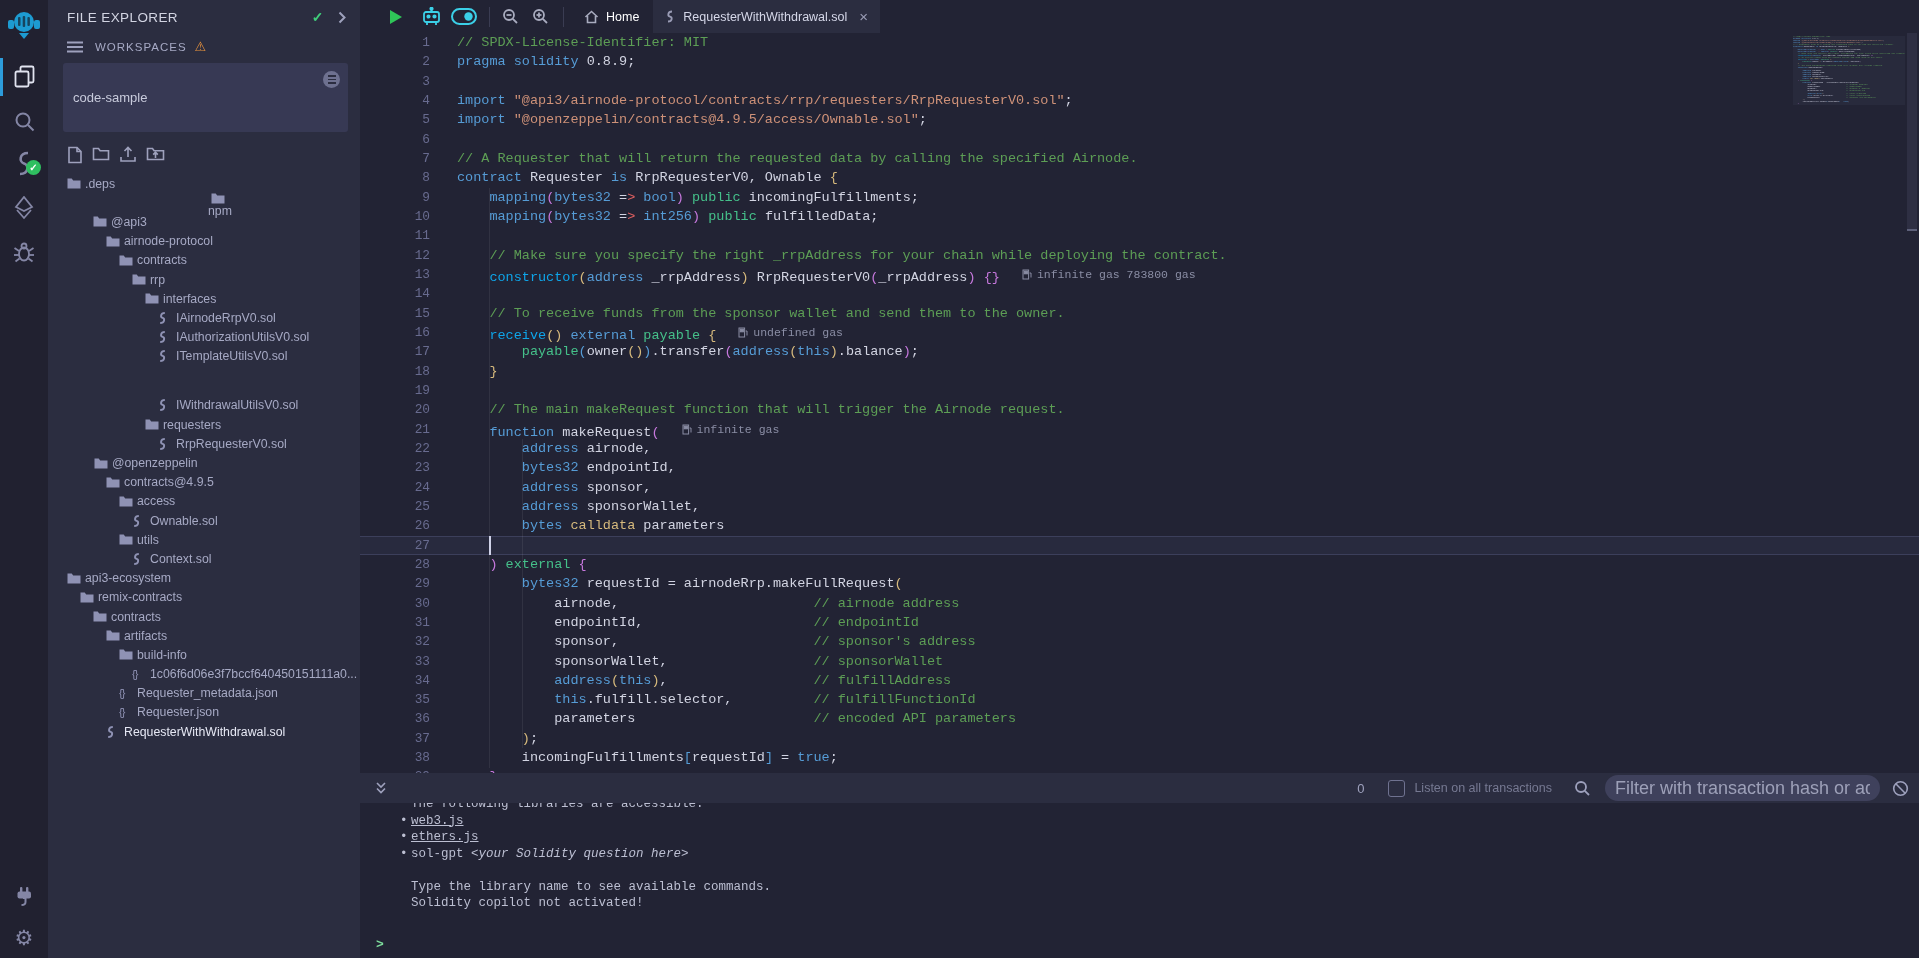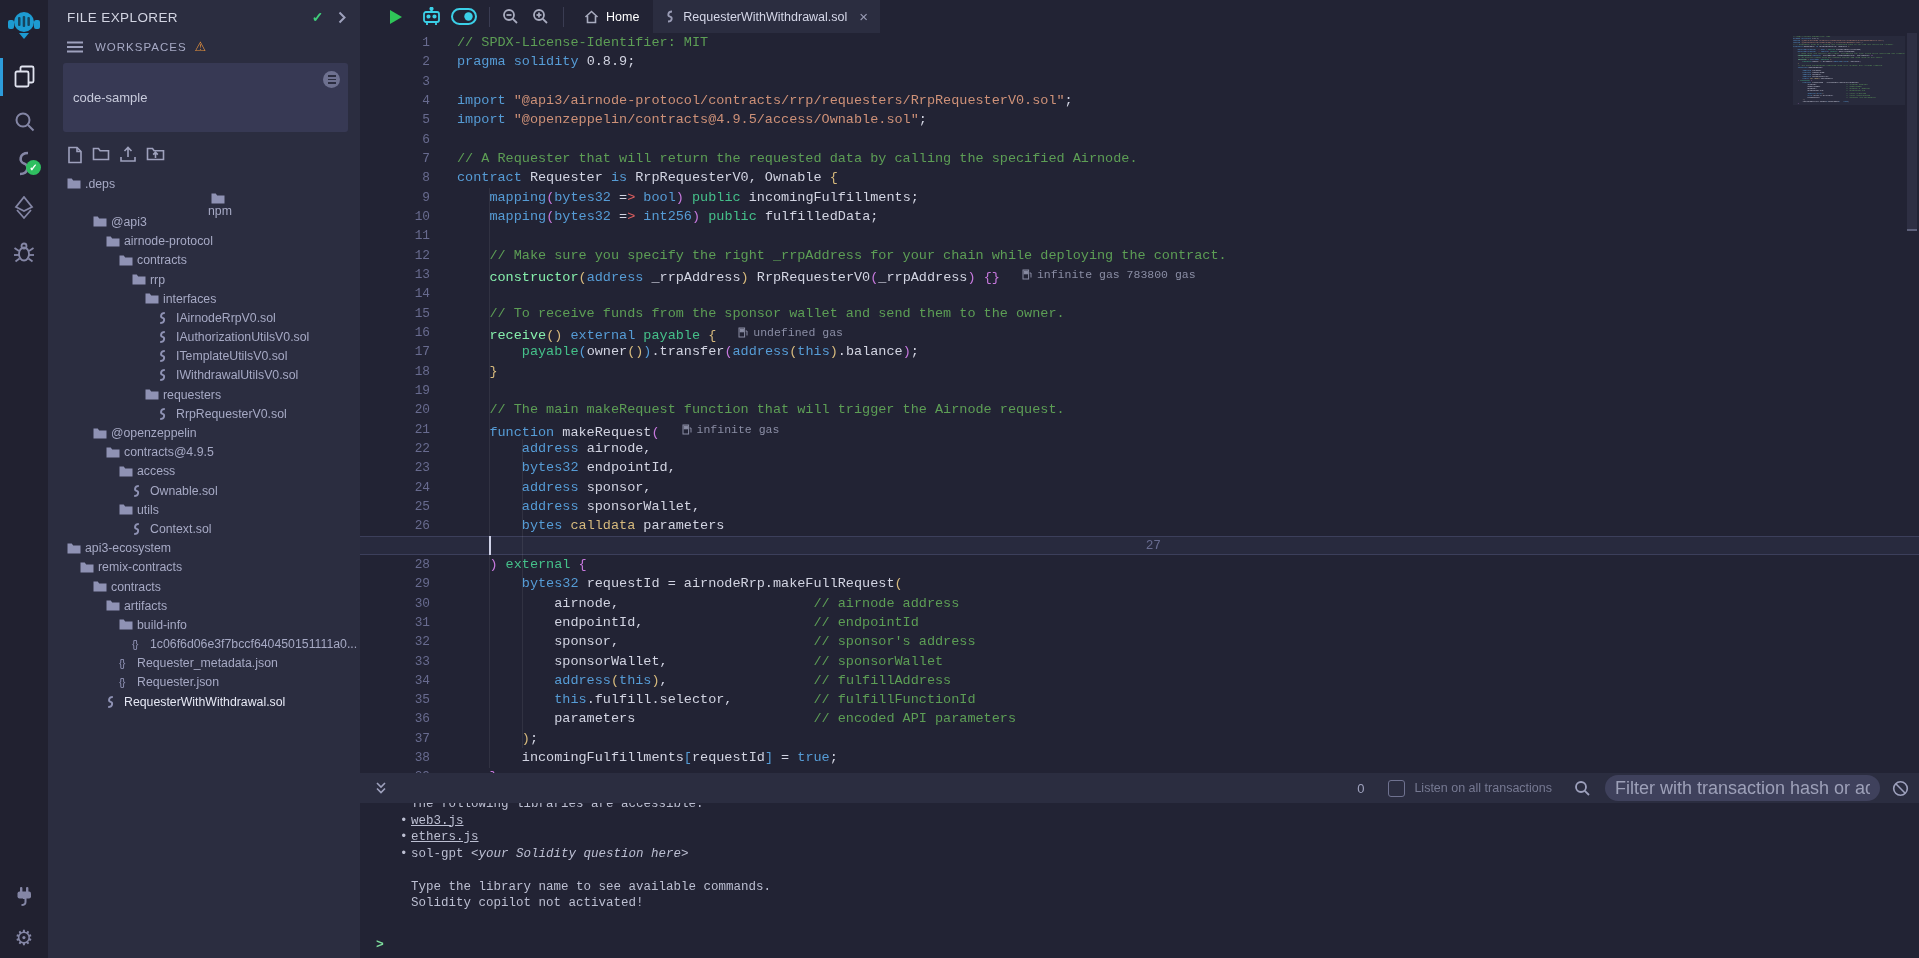--- a/index.html
+++ b/index.html
@@ -39,24 +39,24 @@
   .vsep{width:1px;height:20px;background:#3a3c52;margin:0 12px;}
   .home-tab{display:flex;align-items:center;gap:7px;color:#ffffff;font-size:12.5px;padding:0 14px;height:33px;cursor:pointer;}
   .file-tab{display:flex;align-items:center;gap:8px;background:#2b2d40;color:#d5d7e8;font-size:12.5px;
             padding:0 12px;height:33px;cursor:pointer;}
   .close-x{color:#9a9cb5;font-size:15px;margin-left:4px;cursor:pointer;}
   
   .editor{position:absolute;left:0;top:33px;right:0;height:740px;overflow:hidden;background:#222334;}
   .code{position:absolute;left:0;top:0;right:0;}
   .cl{display:flex;height:19.33px;line-height:19.33px;font-family:"Liberation Mono","DejaVu Sans Mono",monospace;
       font-size:13.5px;white-space:pre;}
-  .cl.cur{background:rgba(130,140,200,.07);box-shadow:inset 0 1px 0 rgba(140,150,210,.20),inset 0 -1px 0 rgba(140,150,210,.20);justify-content:center;}
+  .cl.cur{background:rgba(130,140,200,.07);box-shadow:inset 0 1px 0 rgba(140,150,210,.20),inset 0 -1px 0 rgba(140,150,210,.20);}
   .ln{width:70px;flex:none;text-align:right;color:#686b8f;font-size:12.8px;}
   .lc{padding-left:27px;}
-  .tk-cm{color:#5d9e55}.tk-kw{color:#569cd6}.tk-kw2{color:#86efac}.tk-grn{color:#45c08a}
+  .tk-cm{color:#5d9e55}.tk-kw{color:#569cd6}.tk-kw2{color:#0ea5e9}.tk-grn{color:#45c08a}
   .tk-ylw{color:#d7ba7d}.tk-str{color:#ce9178}.tk-pnk{color:#c678dd}.tk-red{color:#e06060}
   .tk-fg{color:#d2d4e2}.tk-blu{color:#569cd6}
   .gas{color:#8a8da4;font-size:11.5px;margin-left:22px;display:inline-flex;align-items:center;gap:5px;vertical-align:1px;}
   .guide{position:absolute;width:1px;background:rgba(255,255,255,0.07);}
   .cursor{position:absolute;width:1.5px;background:#cfd2e8;}
   .minimap{position:absolute;top:3px;right:14px;width:112px;overflow:hidden;cursor:pointer;}
   .mm-line{font-family:"Liberation Mono","DejaVu Sans Mono",monospace;font-size:2px;line-height:2.1px;white-space:pre;}
   .mm-slider{position:absolute;top:0;left:0;right:0;height:84px;background:rgba(160,170,220,0.05);}
   .vscroll{position:absolute;top:0;right:0;width:14px;height:740px;}
   .vthumb{position:absolute;top:0;right:2px;width:10px;height:196px;background:rgba(130,135,170,0.13);
@@ -280,45 +280,45 @@
           <span>IAuthorizationUtilsV0.sol</span>
         </div>
         <div class="trow" style="padding-left: 110px;">
           <span class="ticon">
             <svg width="9" height="12" viewBox="0 0 9 12" fill="none" stroke="#8f92b4" stroke-width="1.9">
               <path d="M6.8 1 C2.3 1 2.3 5.3 4.6 5.9 C6.9 6.5 6.9 11 2.2 11"></path>
             </svg>
           </span>
           <span>ITemplateUtilsV0.sol</span>
         </div>
+        <div class="trow" style="padding-left: 110px; margin-top: 30px;">
+          <span class="ticon">
+            <svg width="9" height="12" viewBox="0 0 9 12" fill="none" stroke="#8f92b4" stroke-width="1.9">
+              <path d="M6.8 1 C2.3 1 2.3 5.3 4.6 5.9 C6.9 6.5 6.9 11 2.2 11"></path>
+            </svg>
+          </span>
+          <span>IWithdrawalUtilsV0.sol</span>
+        </div>
+        <div class="trow" style="padding-left: 97px;">
+          <span class="ticon">
+            <svg width="14" height="11" viewBox="0 0 14 11">
+              <path d="M0.5 0.5 h4.2 l1.5 2 h7.3 v8 h-13 z" fill="#8f92b4"></path>
+            </svg>
+          </span>
+          <span>requesters</span>
+        </div>
         <div class="trow" style="padding-left: 110px;">
           <span class="ticon">
             <svg width="9" height="12" viewBox="0 0 9 12" fill="none" stroke="#8f92b4" stroke-width="1.9">
               <path d="M6.8 1 C2.3 1 2.3 5.3 4.6 5.9 C6.9 6.5 6.9 11 2.2 11"></path>
             </svg>
           </span>
-          <span>IWithdrawalUtilsV0.sol</span>
-        </div>
-        <div class="trow" style="padding-left: 97px;">
-          <span class="ticon">
-            <svg width="14" height="11" viewBox="0 0 14 11">
-              <path d="M0.5 0.5 h4.2 l1.5 2 h7.3 v8 h-13 z" fill="#8f92b4"></path>
-            </svg>
-          </span>
-          <span>requesters</span>
-        </div>
-        <div class="trow" style="padding-left: 110px;">
-          <span class="ticon">
-            <svg width="9" height="12" viewBox="0 0 9 12" fill="none" stroke="#8f92b4" stroke-width="1.9">
-              <path d="M6.8 1 C2.3 1 2.3 5.3 4.6 5.9 C6.9 6.5 6.9 11 2.2 11"></path>
-            </svg>
-          </span>
           <span>RrpRequesterV0.sol</span>
         </div>
-        <div class="trow" style="padding-left: 45px;">
+        <div class="trow" style="padding-left: 23px; margin-left: 23px;">
           <span class="ticon">
             <svg width="14" height="11" viewBox="0 0 14 11">
               <path d="M0.5 0.5 h4.2 l1.5 2 h7.3 v8 h-13 z" fill="#8f92b4"></path>
             </svg>
           </span>
           <span>@openzeppelin</span>
         </div>
         <div class="trow" style="padding-left: 58px;">
           <span class="ticon">
             <svg width="14" height="11" viewBox="0 0 14 11">

